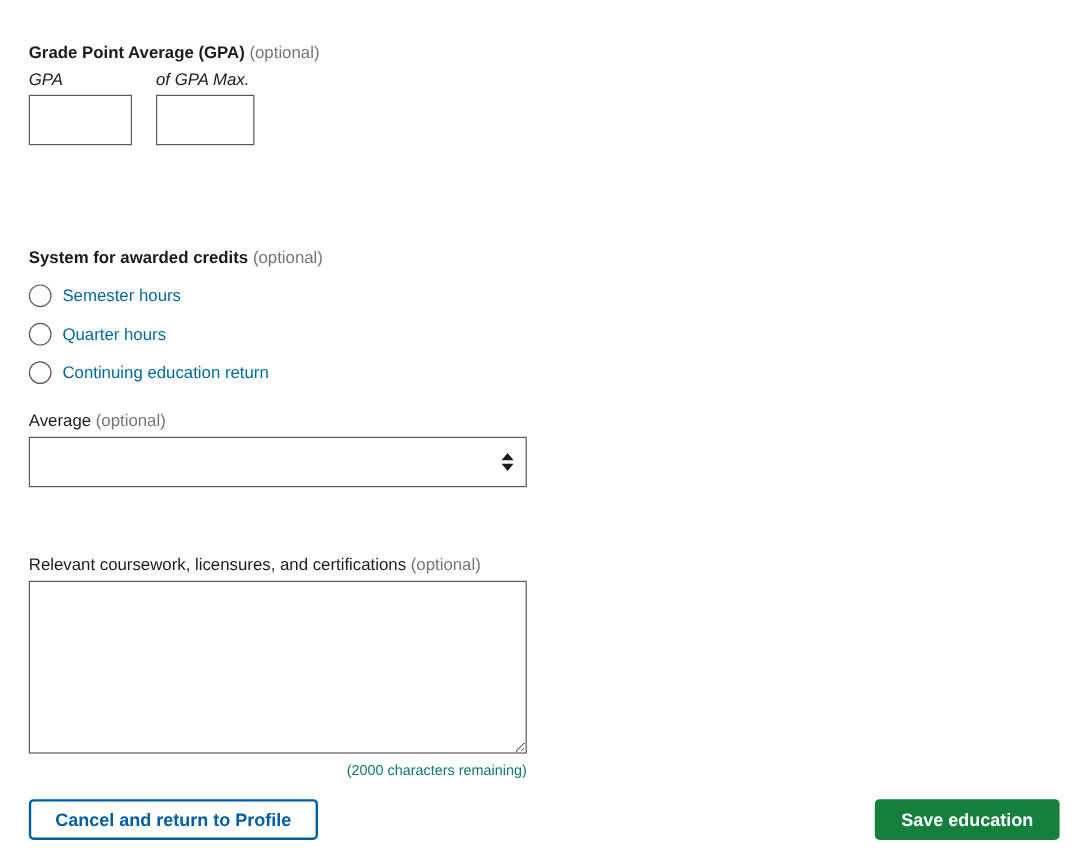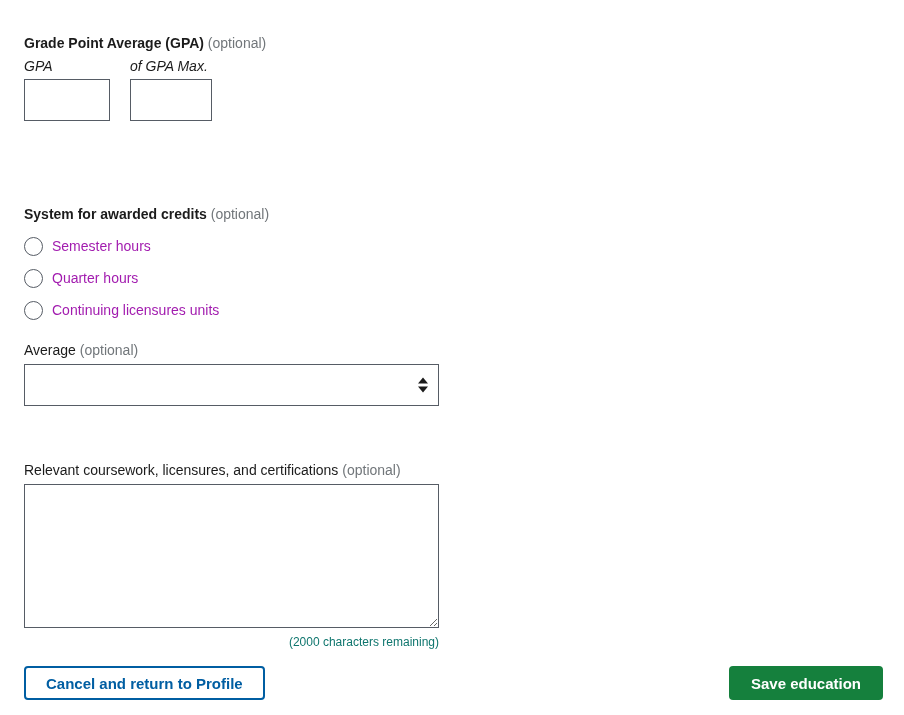--- a/index.html
+++ b/index.html
@@ -86,21 +86,21 @@
     border: 1px solid #565c65;
     border-radius: 50%;
     background: #ffffff;
     box-sizing: border-box;
     flex: 0 0 auto;
   }
   .radio-label {
     margin-left: 9px;
     font-size: 14px;
     line-height: 19px;
-    color: #a21caf;
+    color: #0369a1;
   }
 
   
   .honors-section { position: absolute; left: 24px; top: 341px; }
   .select-wrap {
     position: relative;
     width: 415px;
     margin-top: 5px;
   }
   .select-box {
@@ -237,21 +237,21 @@
       <div class="radio-item">
         <span class="radio-circle"></span>
         <span class="radio-label">Semester hours</span>
       </div>
       <div class="radio-item">
         <span class="radio-circle"></span>
         <span class="radio-label">Quarter hours</span>
       </div>
       <div class="radio-item">
         <span class="radio-circle"></span>
-        <span class="radio-label">Continuing licensures units</span>
+        <span class="radio-label">Continuing education return</span>
       </div>
     </div>
   </div>
 
   <div class="honors-section">
     <label class="label-line">
       <span>Average</span>
       <span class="optional">(optional)</span>
     </label>
     <div class="select-wrap">

